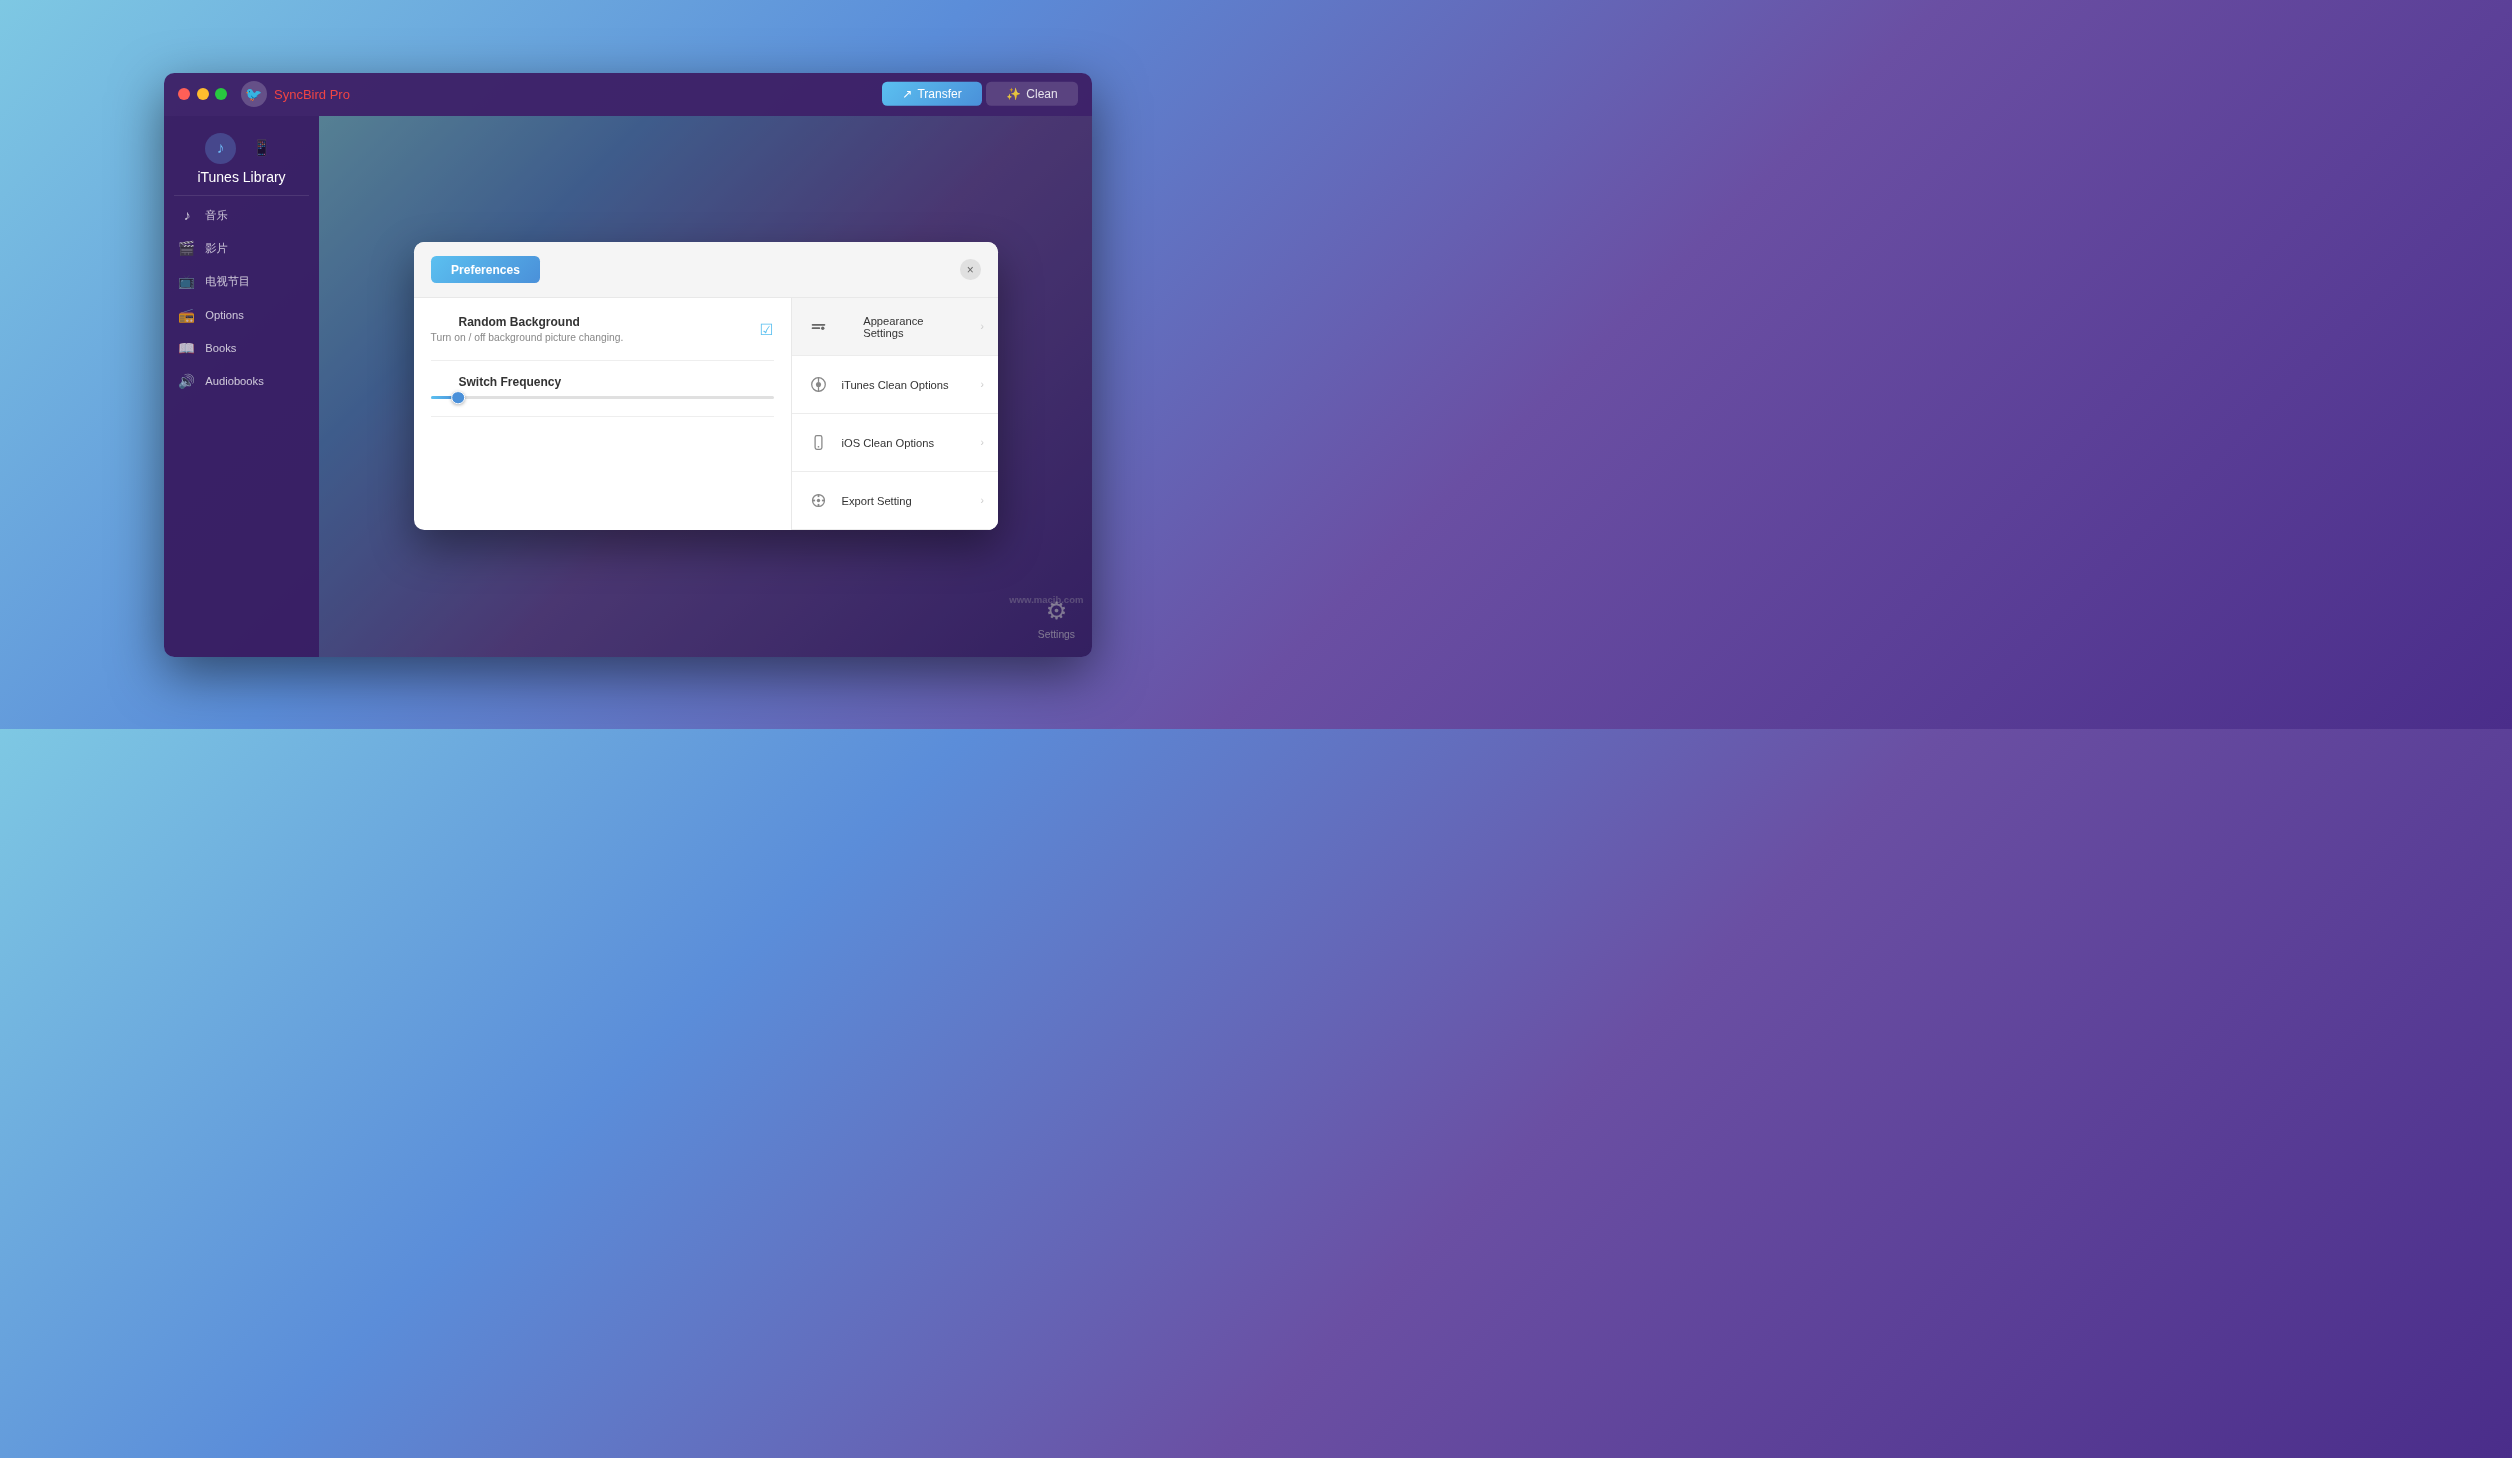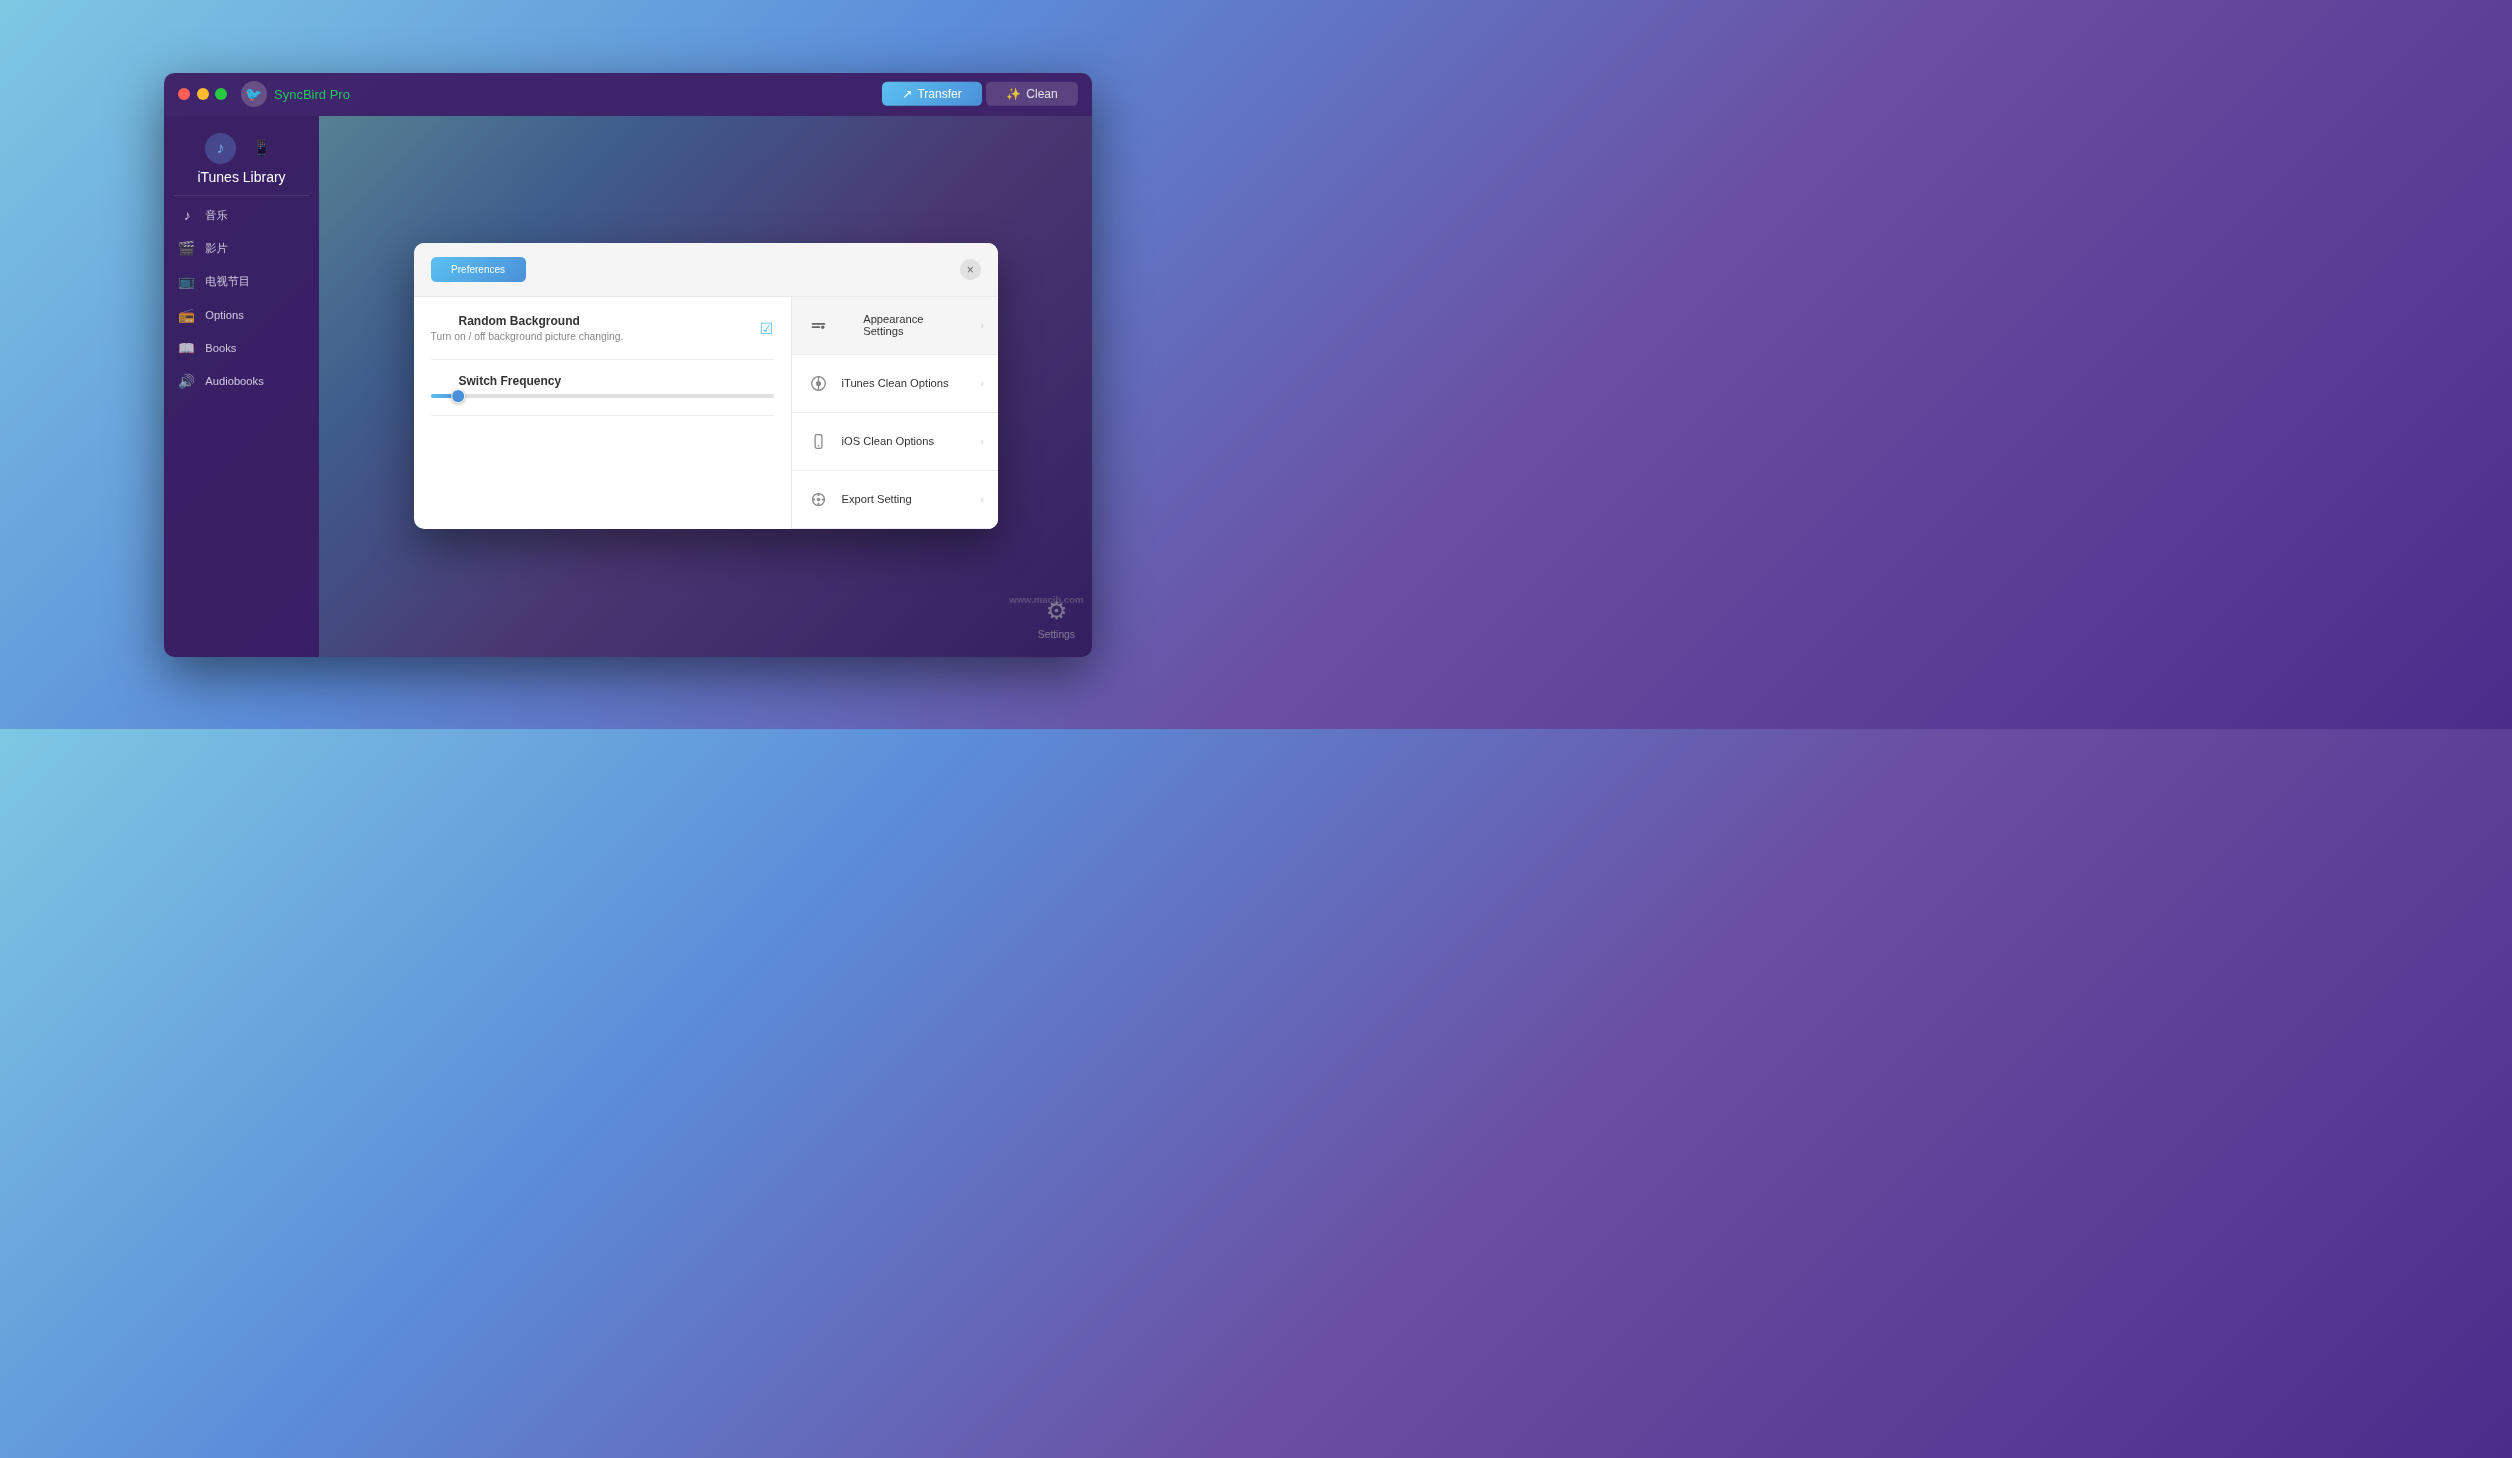--- a/index.html
+++ b/index.html
@@ -65,21 +65,21 @@
       background: rgba(255,255,255,0.2);
       border-radius: 50%;
       display: flex;
       align-items: center;
       justify-content: center;
       color: white;
       font-size: 13.7px;
     }
 
     .app-name {
-      color: #22c55e;
+      color: #ef4444;
       font-size: 13px;
       font-weight: 500;
     }
 
     .title-bar-tabs {
       position: absolute;
       right: 13.7px;
       top: 50%;
       transform: translateY(-50%);
       display: flex;
@@ -249,22 +249,22 @@
       background: #f5f5f5;
       flex-shrink: 0;
     }
 
     .modal-title-btn {
       background: linear-gradient(135deg, #5bc0f0, #4a90d9);
       color: white;
       border: none;
       padding: 6.9px 20.6px;
       border-radius: 5.2px;
-      font-size: 10px;
-      font-weight: 400;
+      font-size: 12px;
+      font-weight: 700;
       cursor: pointer;
     }
 
     .modal-close {
       width: 20.6px;
       height: 20.6px;
       border-radius: 50%;
       background: #e0e0e0;
       border: none;
       cursor: pointer;

